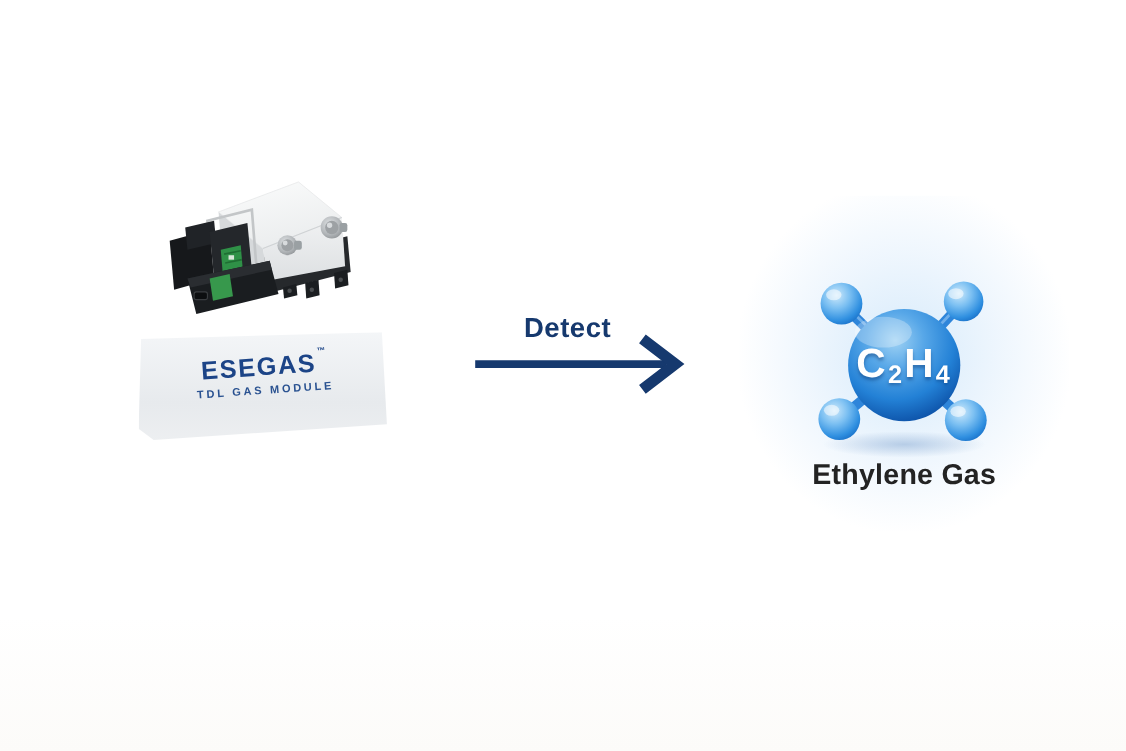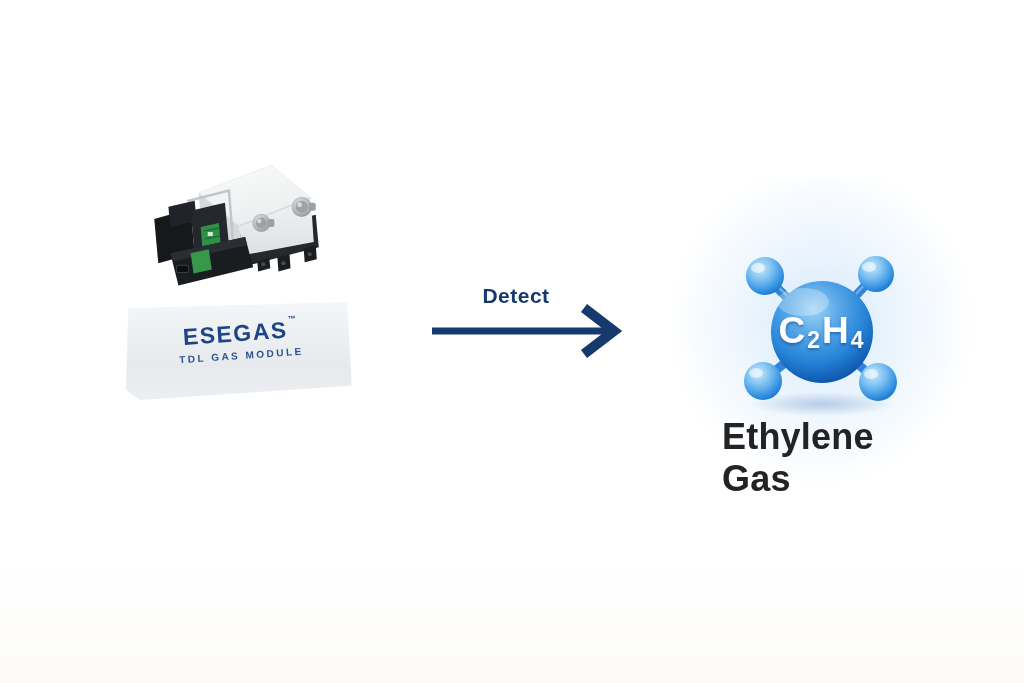--- a/index.html
+++ b/index.html
@@ -41,21 +41,21 @@
   .model-label{
     margin-top:3px;
     font-size:10px;font-weight:bold;letter-spacing:2.5px;
     color:#2a5291;
   }
 
   
   .detect-label{
     position:absolute;left:430px;top:284px;width:172px;
     text-align:center;
-    font-size:21px;font-weight:bold;color:#16396e;
+    font-size:25px;font-weight:bold;color:#16396e;
     letter-spacing:0.5px;
   }
   .arrow-svg{
     position:absolute;left:428px;top:300px;width:200px;height:62px;
   }
 
   
   .molecule-glow{
     position:absolute;left:672px;top:178px;width:300px;height:305px;
     background:radial-gradient(ellipse at 50% 48%,
@@ -72,22 +72,22 @@
     display:flex;align-items:center;justify-content:center;
     color:#ffffff;font-weight:bold;font-size:37px;
     text-shadow:0 2px 3px rgba(8,50,110,0.45);
     letter-spacing:1px;
   }
   .formula .sub{
     font-size:23px;position:relative;top:9px;margin:0 1px;
   }
   .molecule-label{
     position:absolute;left:722px;top:416px;width:200px;
-    text-align:left;
-    font-size:36px;font-weight:bold;color:#232323;
+    text-align:center;
+    font-size:26px;font-weight:bold;color:#232323;
     letter-spacing:0.2px;
   }
 </style>
 </head>
 <body>
 
 <div class="canvas">
 
   <svg class="device-photo" viewBox="0 0 210 160" xmlns="http://www.w3.org/2000/svg">
     <defs>

